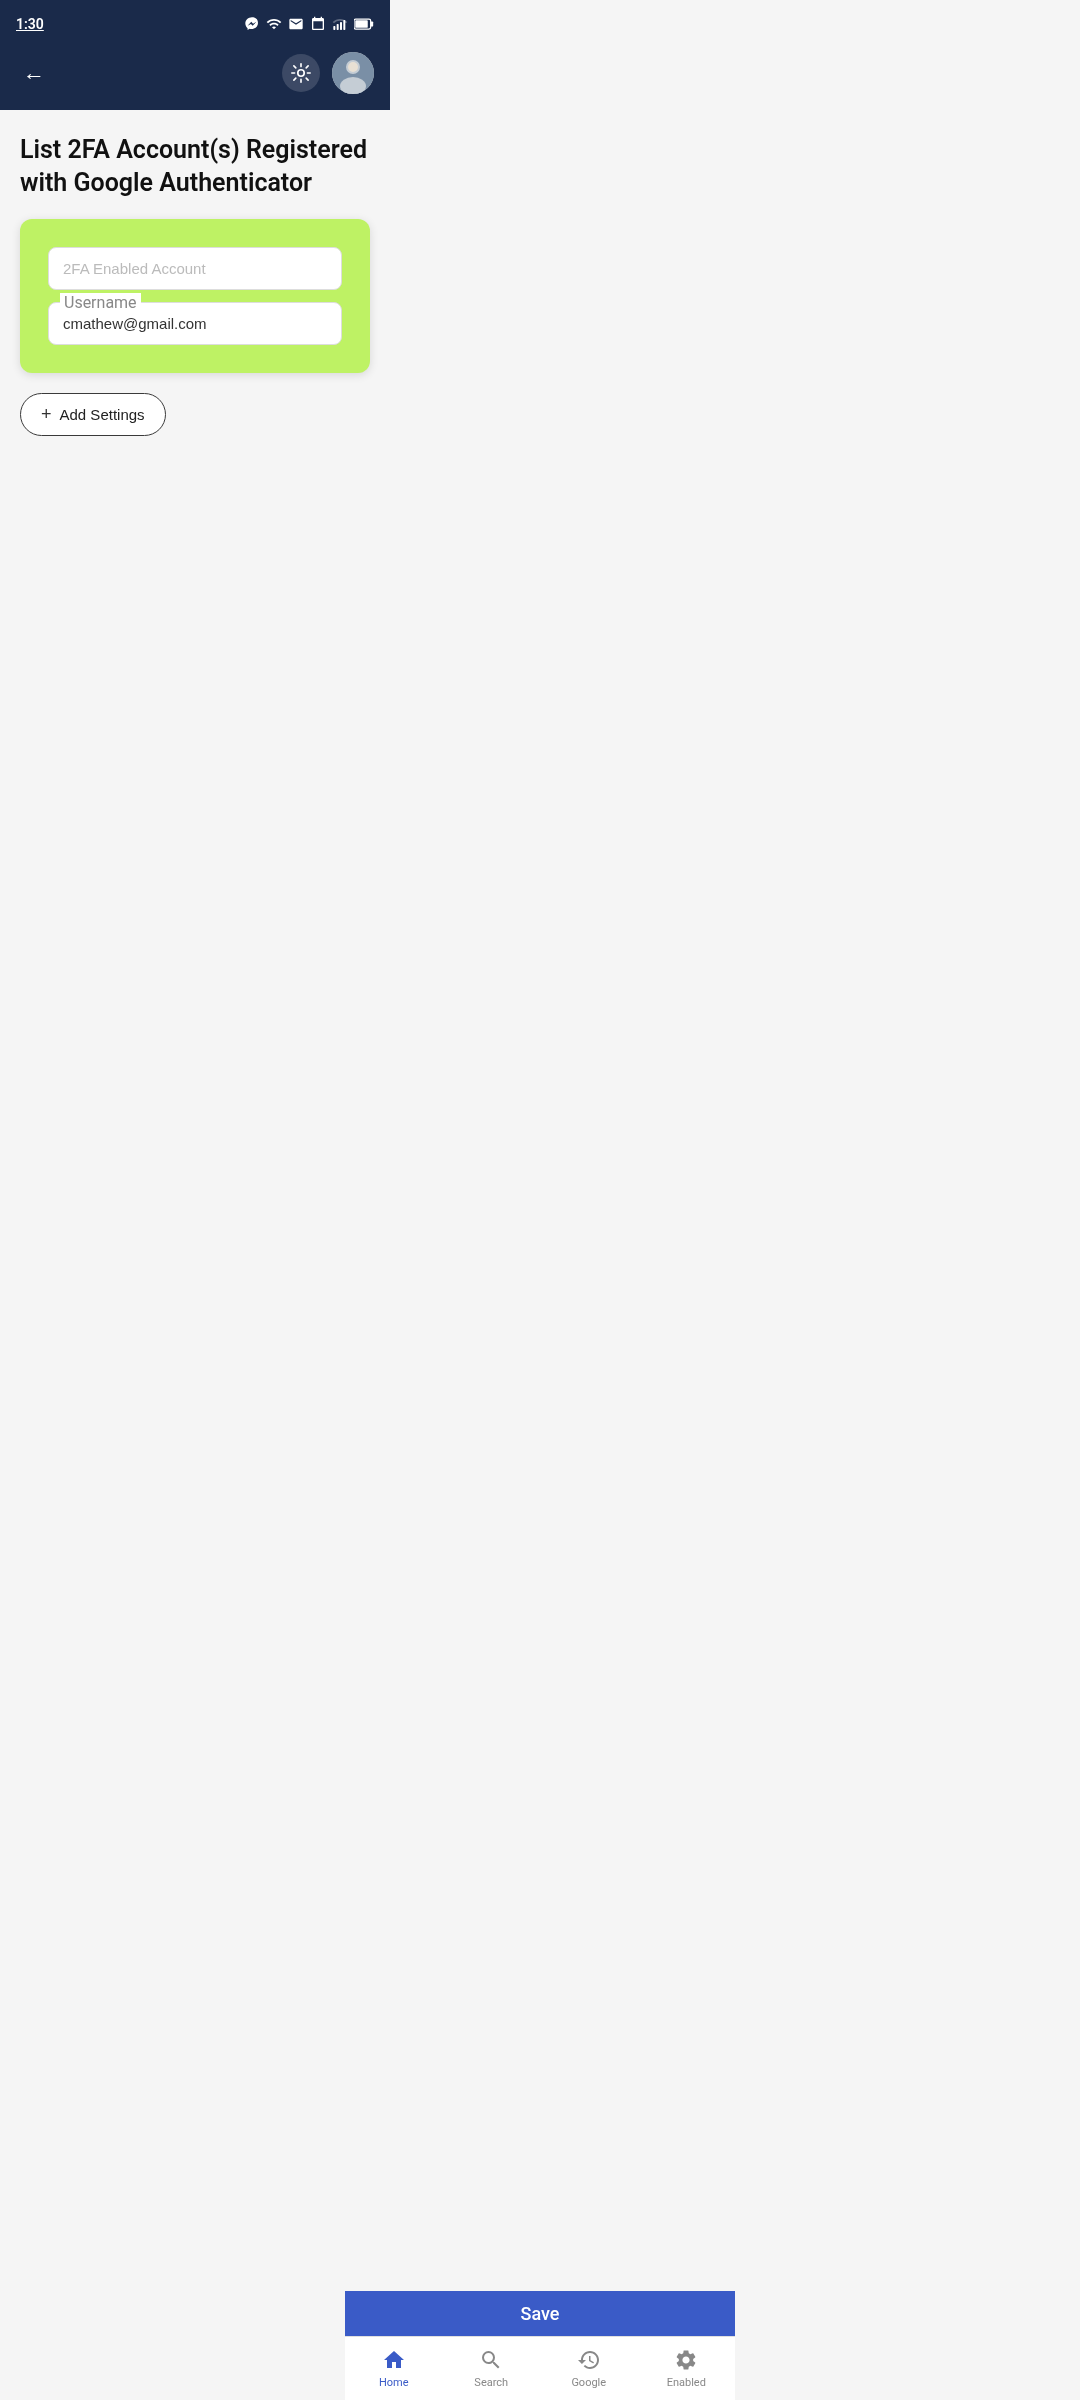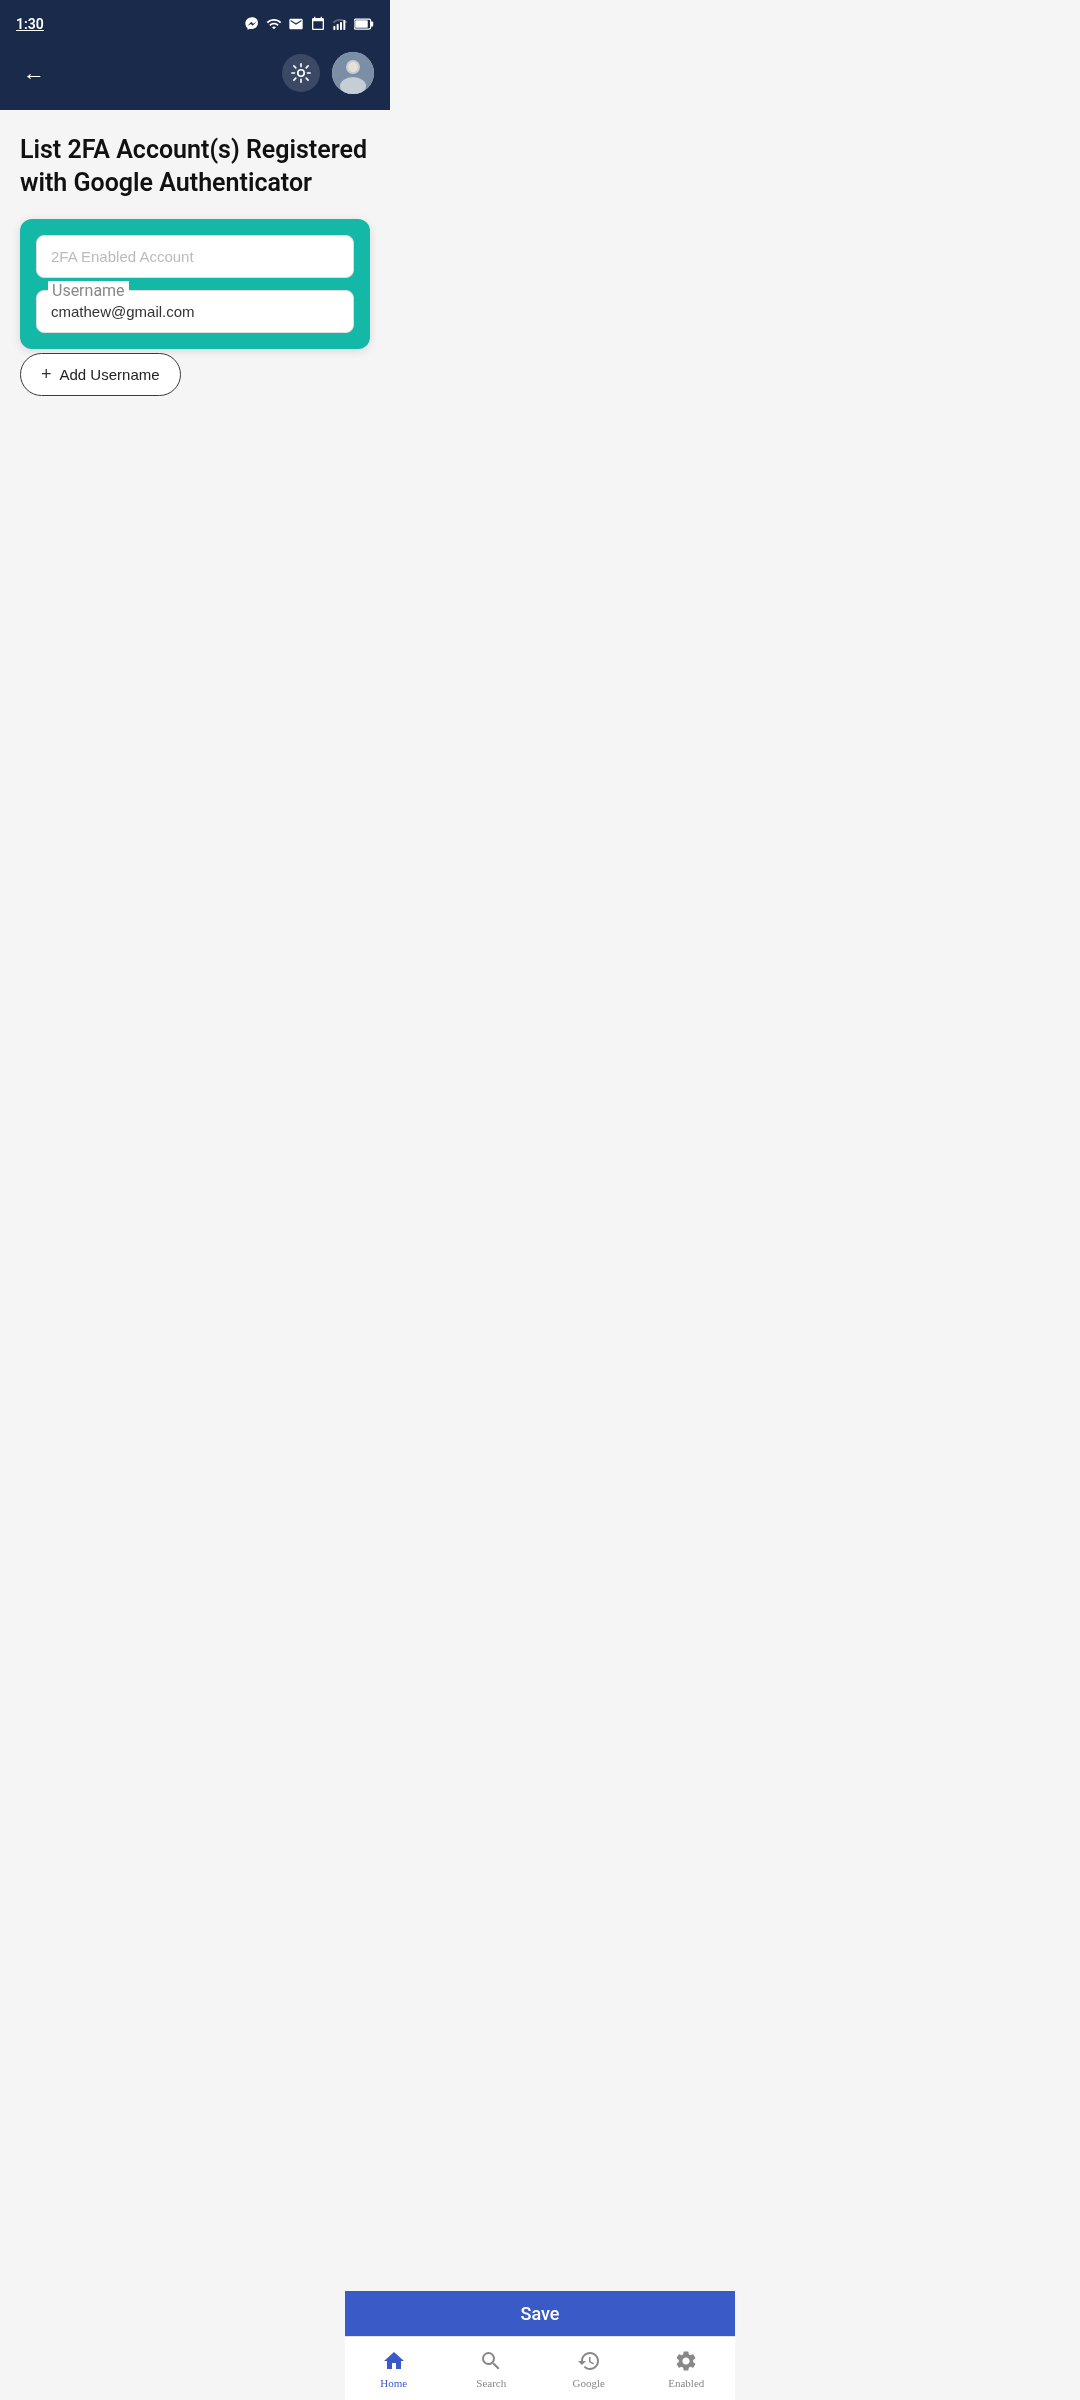--- a/index.html
+++ b/index.html
@@ -99,24 +99,25 @@
     .page-title {
       font-size: 25px;
       font-weight: 600;
       color: #111;
       margin-bottom: 20px;
       line-height: 1.3;
     }
 
     
     .account-card {
-      background: #14b8a6;
+      background: #bef264;
       border-radius: 12px;
       box-shadow: 0 2px 10px rgba(0,0,0,0.12);
-      padding: 16px;
+      padding: 28px;
+      margin-bottom: 16px;
     }
 
     .field-group {
       margin-bottom: 12px;
     }
     .field-group:last-child {
       margin-bottom: 0;
     }
 
     .field-input {
@@ -199,21 +200,20 @@
       z-index: 20;
     }
     .nav-item {
       flex: 1;
       display: flex;
       flex-direction: column;
       align-items: center;
       justify-content: center;
       gap: 4px;
       cursor: pointer;
-      font-family: Liberation Serif, serif;
     }
     .nav-item svg {
       width: 24px;
       height: 24px;
     }
     .nav-label {
       font-size: 11px;
       color: #888;
     }
     .nav-label.active {
@@ -299,21 +299,21 @@
 
     <div class="field-group username-wrapper">
       <span class="username-label-float">Username</span>
       <input type="text" class="field-input" value="cmathew@gmail.com" placeholder="Username" style="">
     </div>
   </div>
 
   
   <button class="add-account-btn">
     <span class="plus-icon">+</span>
-    <span>Add Username</span>
+    <span>Add Settings</span>
   </button>
 </div>
 
 <div class="save-btn">
   <span>Save</span>
 </div>
 
 <nav class="bottom-nav">
 
   <div class="nav-item active">

